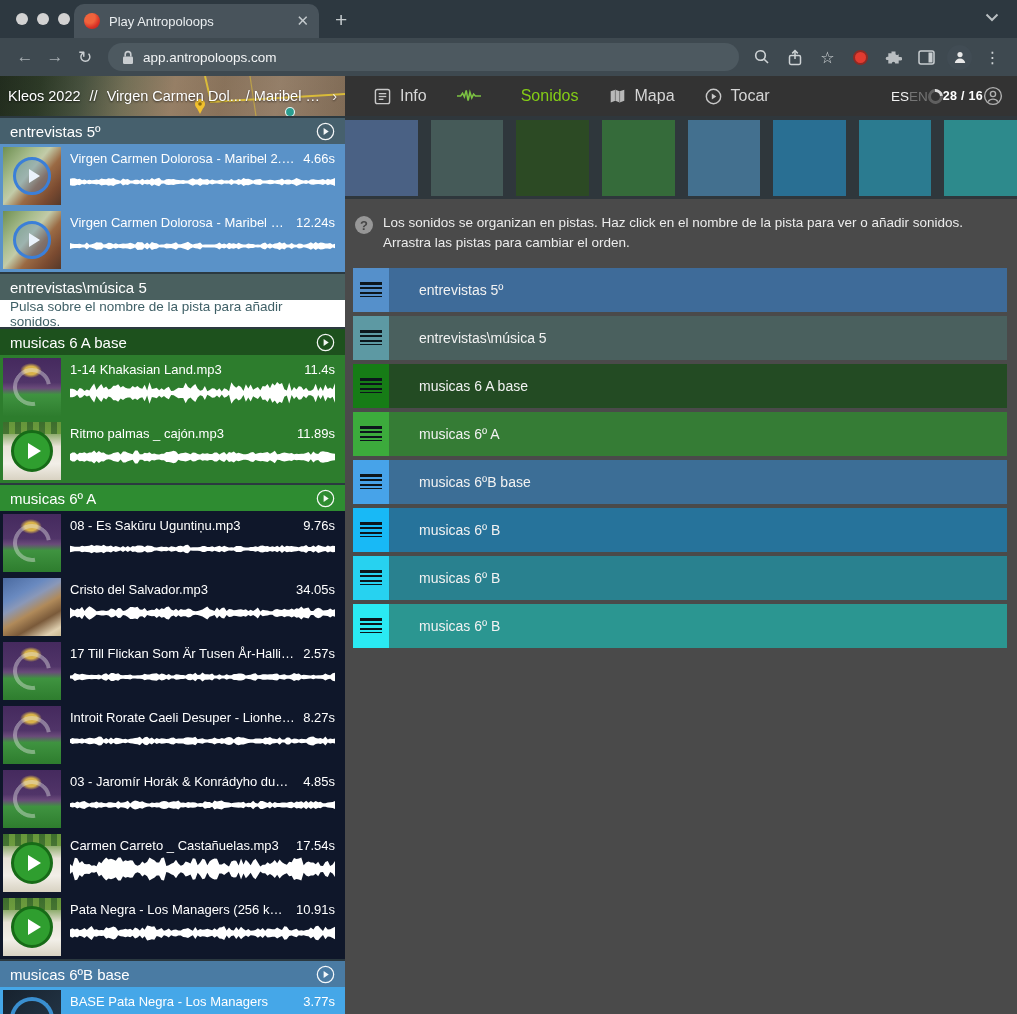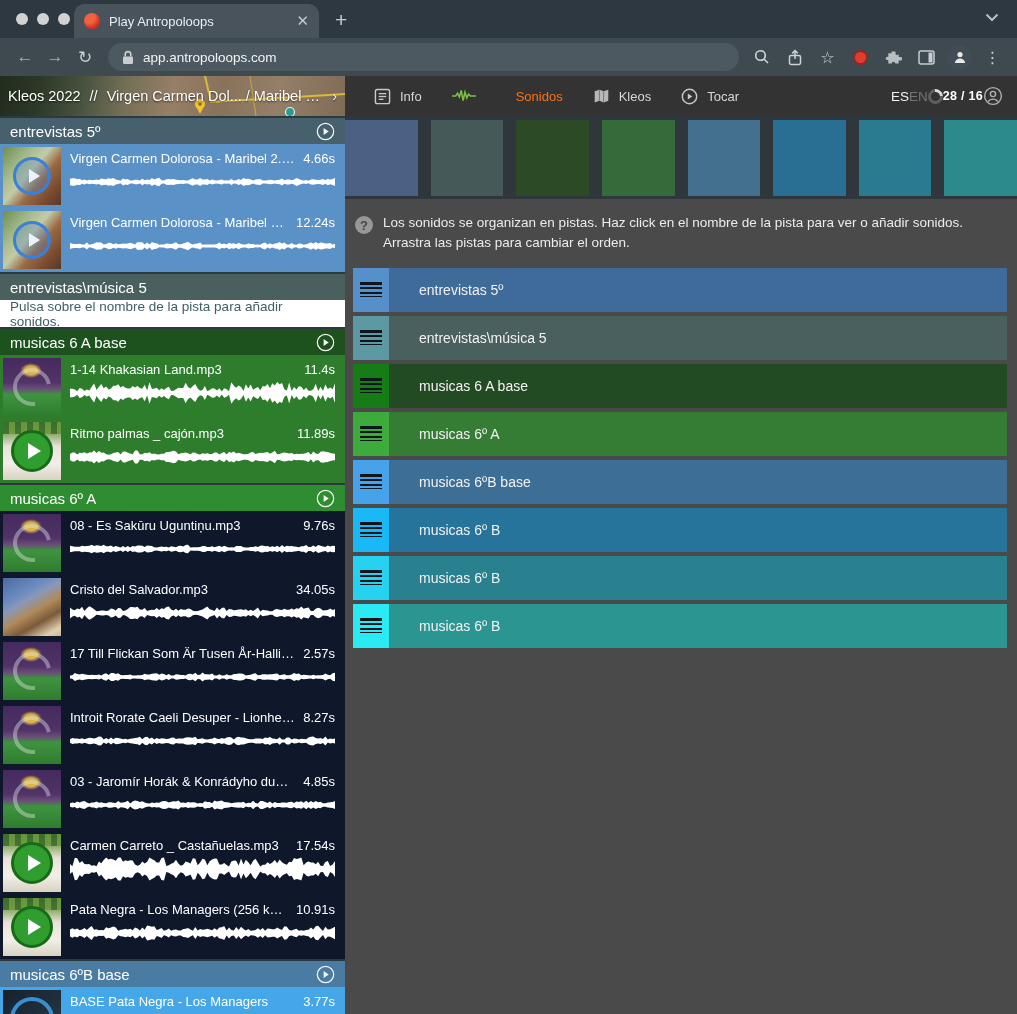--- a/index.html
+++ b/index.html
@@ -37,22 +37,22 @@
   .breadcrumb{width:345px;flex:none;position:relative;overflow:hidden;display:flex;align-items:center;padding:0 8px;}
   .crumb-bg{position:absolute;inset:0;
     background:linear-gradient(rgba(25,30,22,.22),rgba(25,30,22,.22)),
     linear-gradient(100deg,#243020 0%,#32412b 12%,#55604a 24%,#8c8668 36%,#b99a7c 50%,#a88a6e 64%,#b79a80 80%,#9d8168 100%);}
   .crumb-deco{position:absolute;inset:0;}
   .crumb-text{position:relative;z-index:2;color:#ffffff;font-size:14.5px;white-space:nowrap;
     display:flex;gap:9px;align-items:center;text-shadow:0 1px 2px rgba(0,0,0,.65);width:100%;}
   .crumb-trail{overflow:hidden;text-overflow:ellipsis;flex:1;}
   .crumb-chev{flex:none;opacity:.9;}
   .nav{flex:1;display:flex;align-items:center;padding:0 14px;}
-  .nav-item{display:flex;align-items:center;gap:9px;padding:0 15px;color:#d6d6d6;font-size:13px;height:100%;}
-  .nav-item.active{color:#f97316;gap:40px;}
+  .nav-item{display:flex;align-items:center;gap:9px;padding:0 15px;color:#d6d6d6;font-size:16px;height:100%;}
+  .nav-item.active{color:#84cc16;gap:40px;}
   .nav-right{margin-left:auto;display:flex;align-items:center;gap:0;}
   .lang-es{color:#f2f2f2;font-size:13.5px;}
   .lang-en{color:#757575;font-size:13.5px;}
   .spinner{width:15px;height:15px;border-radius:50%;border:3px solid rgba(255,255,255,.22);
     border-top-color:#dcdcdc;transform:rotate(40deg);}
   .counter{color:#ffffff;font-size:12.5px;font-weight:bold;letter-spacing:.3px;}
 
   
   .content{flex:1;display:flex;min-height:0;}
 
@@ -214,21 +214,21 @@
             <path d="M0 7 h4 l2 -3 l2 4 l2 -7 l2 11 l2 -9 l2 6 l2 -4 l2 2 h6" fill="none" stroke="#7cc242" stroke-width="1.7"></path>
           </svg>
         <span>Sonidos</span>
       </span>
       <span class="nav-item">
         <svg width="17" height="16" viewBox="0 0 20 18">
             <path d="M2 3.5 L7.5 1.5 L12.5 3.5 L18 1.5 V14.5 L12.5 16.5 L7.5 14.5 L2 16.5 Z" fill="#b8b8b8"></path>
             <line x1="7.5" y1="1.5" x2="7.5" y2="14.5" stroke="#6a6a6a" stroke-width="1"></line>
             <line x1="12.5" y1="3.5" x2="12.5" y2="16.5" stroke="#6a6a6a" stroke-width="1"></line>
           </svg>
-        <span>Kleos</span>
+        <span>Mapa</span>
       </span>
       <span class="nav-item">
         <svg width="17" height="17" viewBox="0 0 18 18">
             <circle cx="9" cy="9" r="7.6" fill="none" stroke="#c8c8c8" stroke-width="1.5"></circle>
             <path d="M7.2 5.8 L12 9 L7.2 12.2 Z" fill="#c8c8c8"></path>
           </svg>
         <span>Tocar</span>
       </span>
       <span class="nav-right">
         <span class="lang-es">ES</span>

